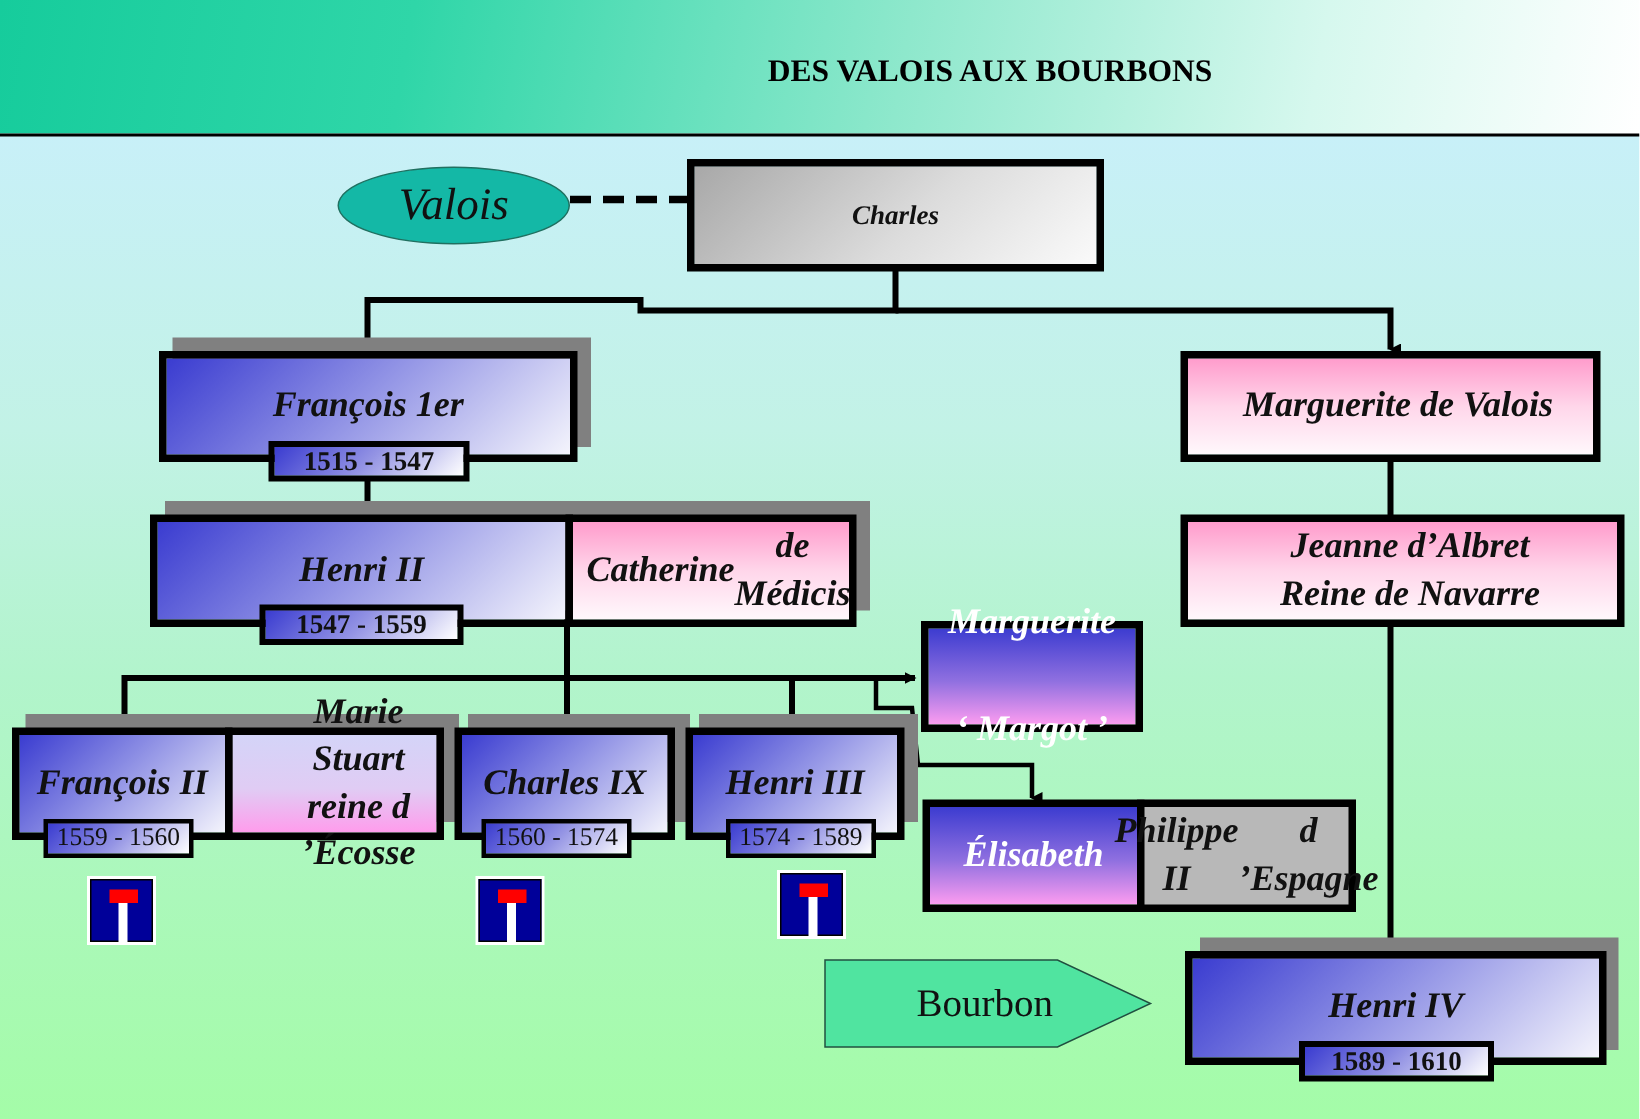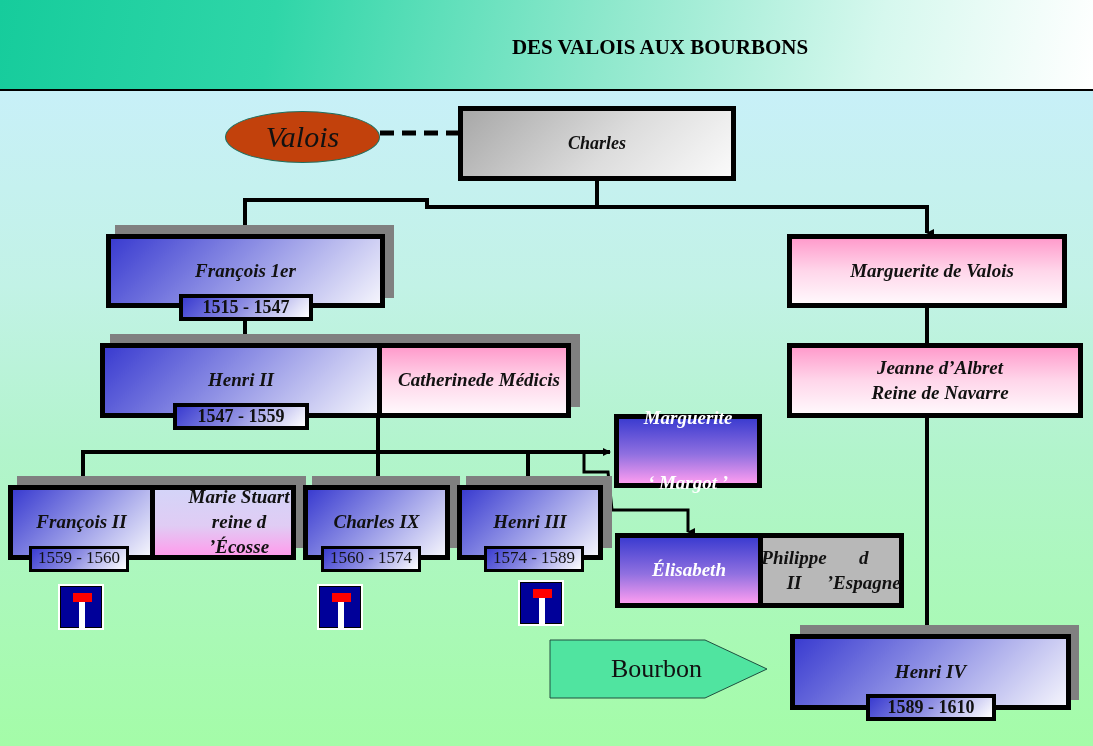--- a/index.html
+++ b/index.html
@@ -15,34 +15,34 @@
   .logo-text { position:absolute; left:0; width:225px; top:34px; text-align:center;
                font-weight:bold; font-size:19px; color:#101070; }
   .title { position:absolute; left:400px; width:520px; top:35px; text-align:center;
            font-weight:bold; font-size:21px; color:#000; }
 
   svg.lines { position:absolute; left:0; top:0; }
 
   .shadow { position:absolute; background:#808080; }
   .box { position:absolute; border:5px solid #000; box-sizing:border-box;
          display:flex; align-items:center; justify-content:center; text-align:center;
-         font-style:italic; font-weight:bold; font-size:19px; color:#111; line-height:1.3; }
+         font-style:italic; font-weight:bold; font-size:24px; color:#111; line-height:1.3; }
   .blue { background:linear-gradient(135deg,#3a3cd0 0%,#8c8ee4 45%,#f4f4fc 100%); }
   .pink { background:linear-gradient(to bottom,#ff9ccc 0%,#ffd6ea 50%,#fff8fc 100%);padding-left:10px; }
   .pinkv { background:linear-gradient(to bottom,#d4d4f8 0%,#e0ccf4 55%,#ff9cec 100%);padding-left:32px; }
   .grey { background:linear-gradient(135deg,#a8a8a8 0%,#dcdcdc 55%,#fafafa 100%); }
   .greyflat { background:#b8b8b8; }
   .purple { background:linear-gradient(to bottom,#3c3cd0 0%,#9070e0 55%,#fc9cf0 100%); color:#fff;gap:40px; }
   .date { position:absolute; border:4px solid #000; box-sizing:border-box;
           background:linear-gradient(135deg,#3a3cd0 0%,#9494e4 50%,#ffffff 100%);
           font-weight:bold; font-size:18px; color:#111; text-align:center; line-height:18px; }
   .date.thin { font-weight:normal; font-size:17px; border-width:3px; }
 
   .valois { position:absolute; left:225px; top:111px; width:155px; height:52px; border-radius:50%;
-            background:#c2410c; border:1px solid #207060; box-sizing:border-box;
+            background:#14b8a6; border:1px solid #207060; box-sizing:border-box;
             font-style:italic; font-size:30px; color:#111; text-align:center; line-height:50px; }
   .bourbon { position:absolute; left:549px; top:639px; width:220px; height:60px; }
   .bourbon-text { position:absolute; left:549px; top:639px; width:220px; height:60px;
                   font-size:26px; color:#111; line-height:60px; text-align:left; text-indent:62px; }
   .sign { position:absolute; width:46px; height:46px; background:#fff; }
   .sign .inner { position:absolute; left:2px; top:2px; width:42px; height:42px; background:#000099;
                  border:1px solid #000; box-sizing:border-box; }
   .sign .bar { position:absolute; left:12px; top:6px; width:19px; height:9px; background:#ff0000; }
   .sign .stem { position:absolute; left:18px; top:15px; width:6px; height:26px; background:#fff; }
 </style>

